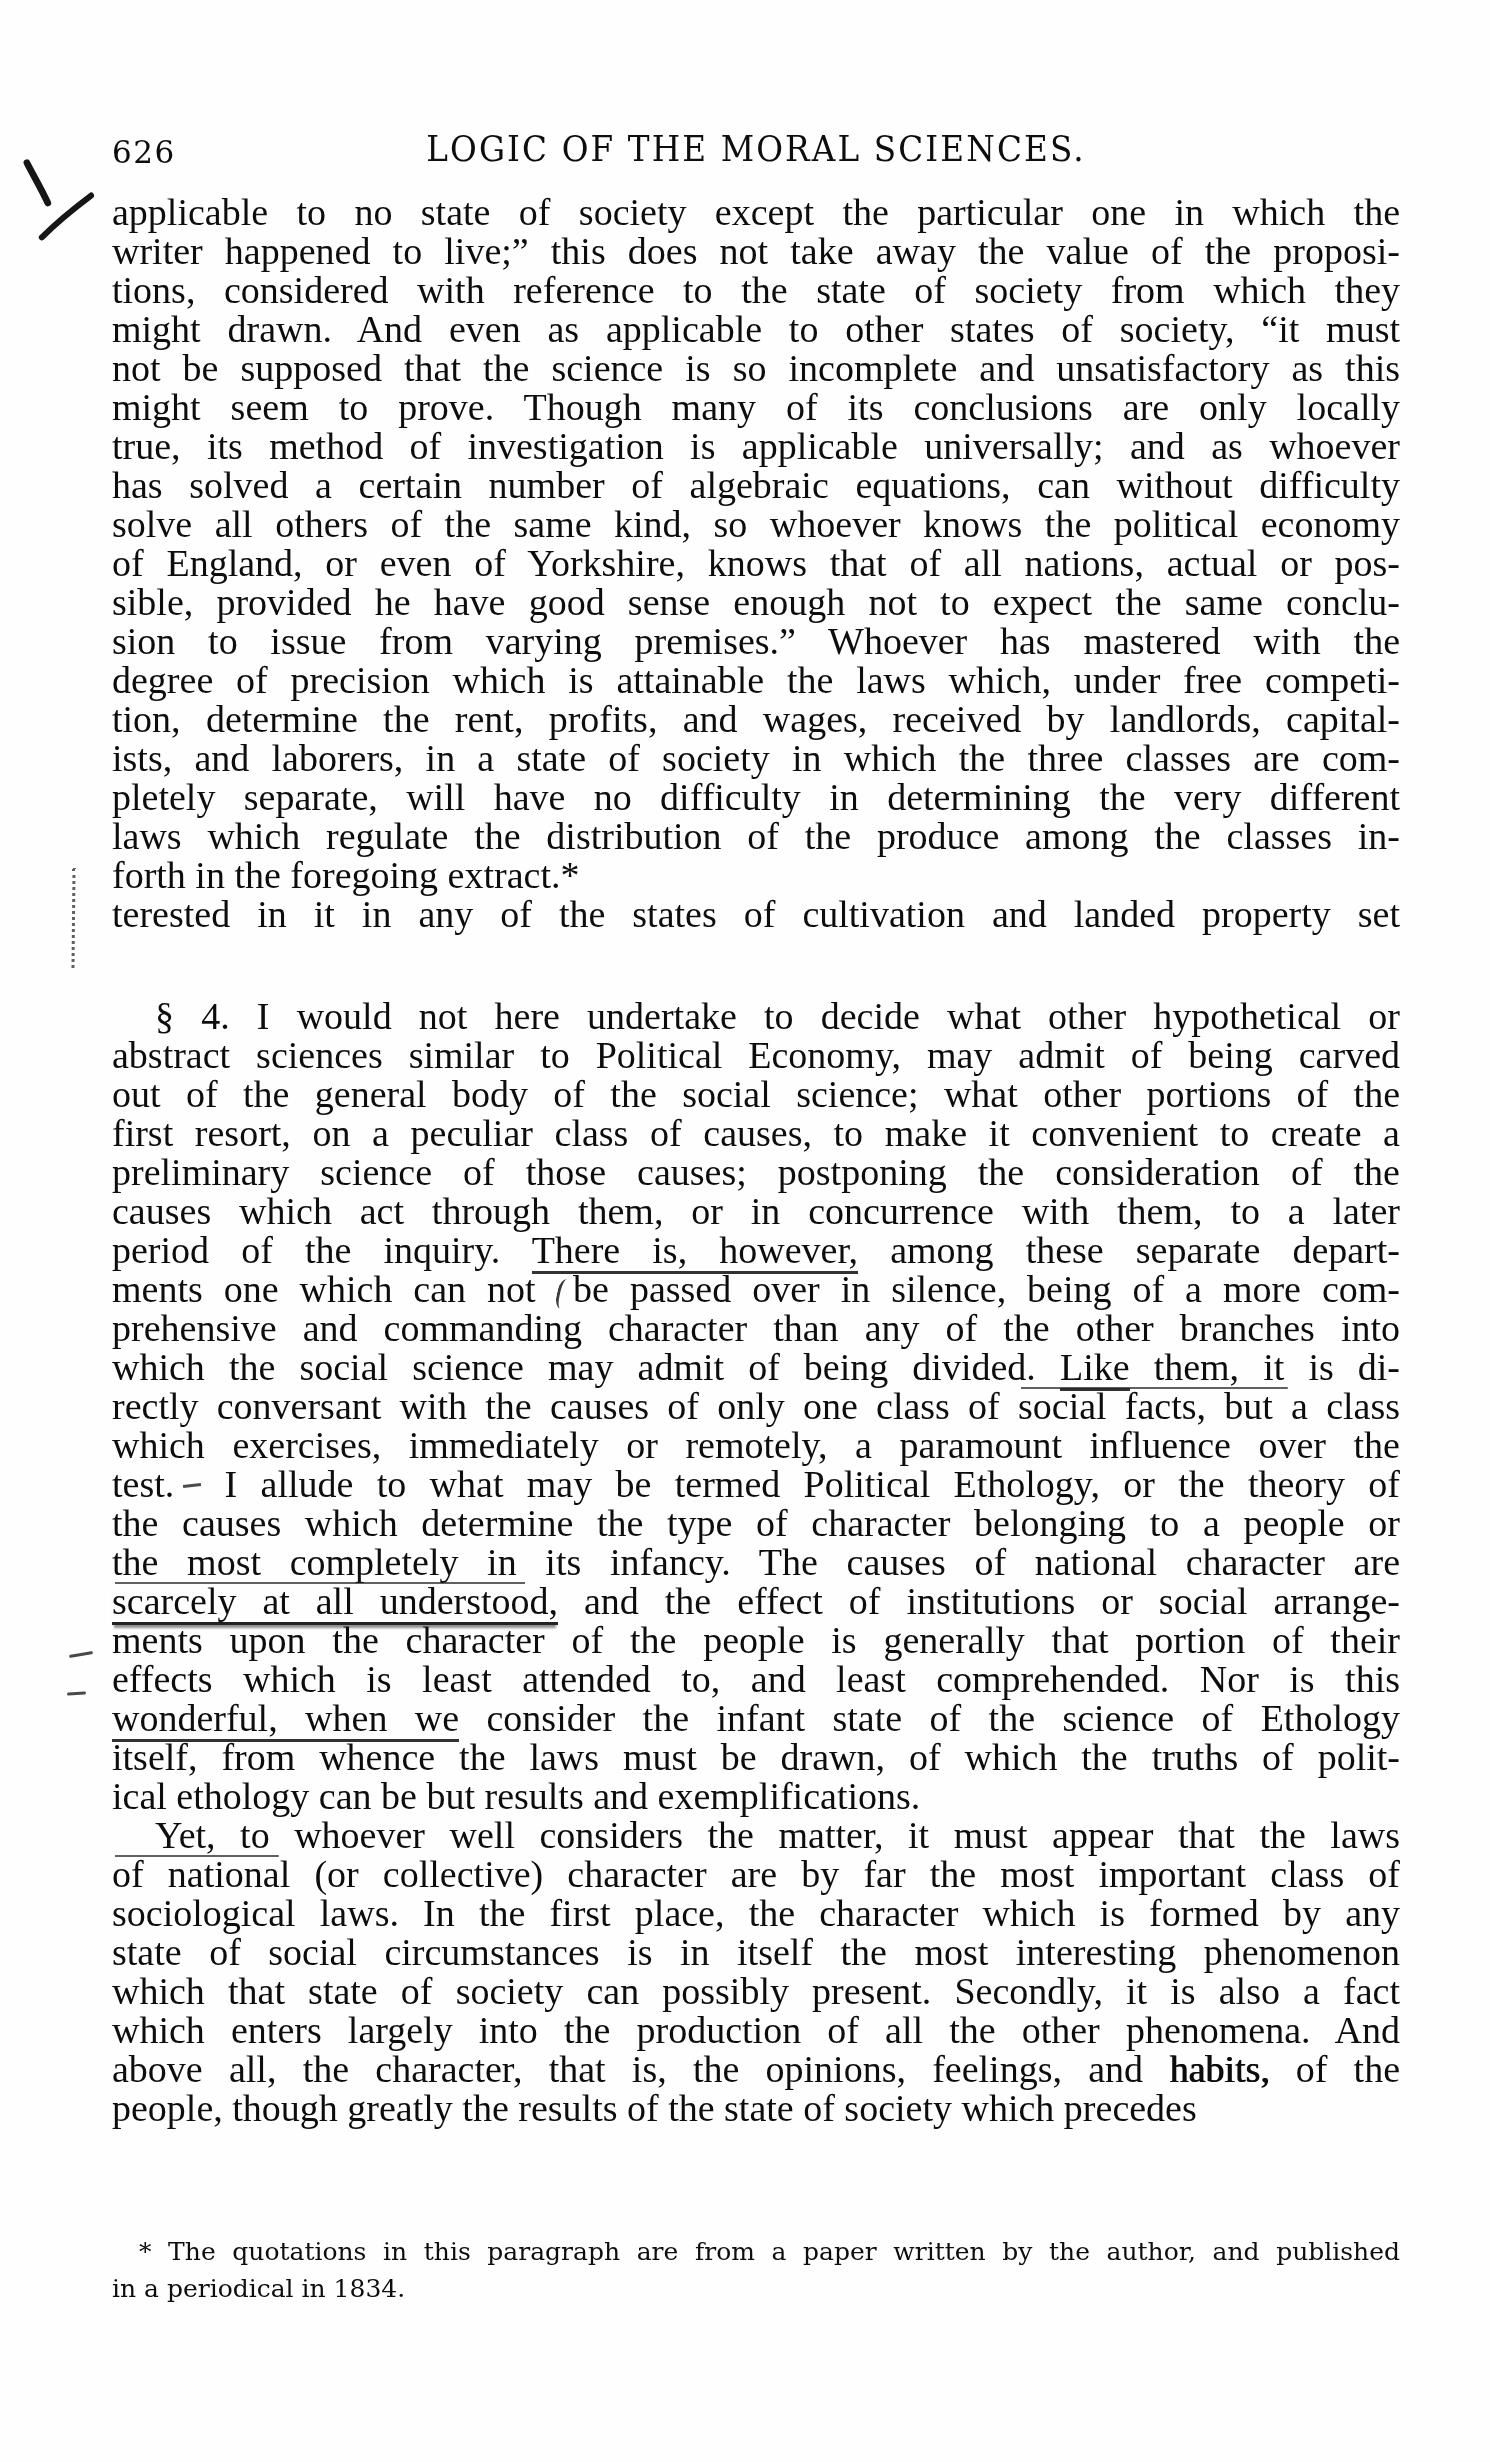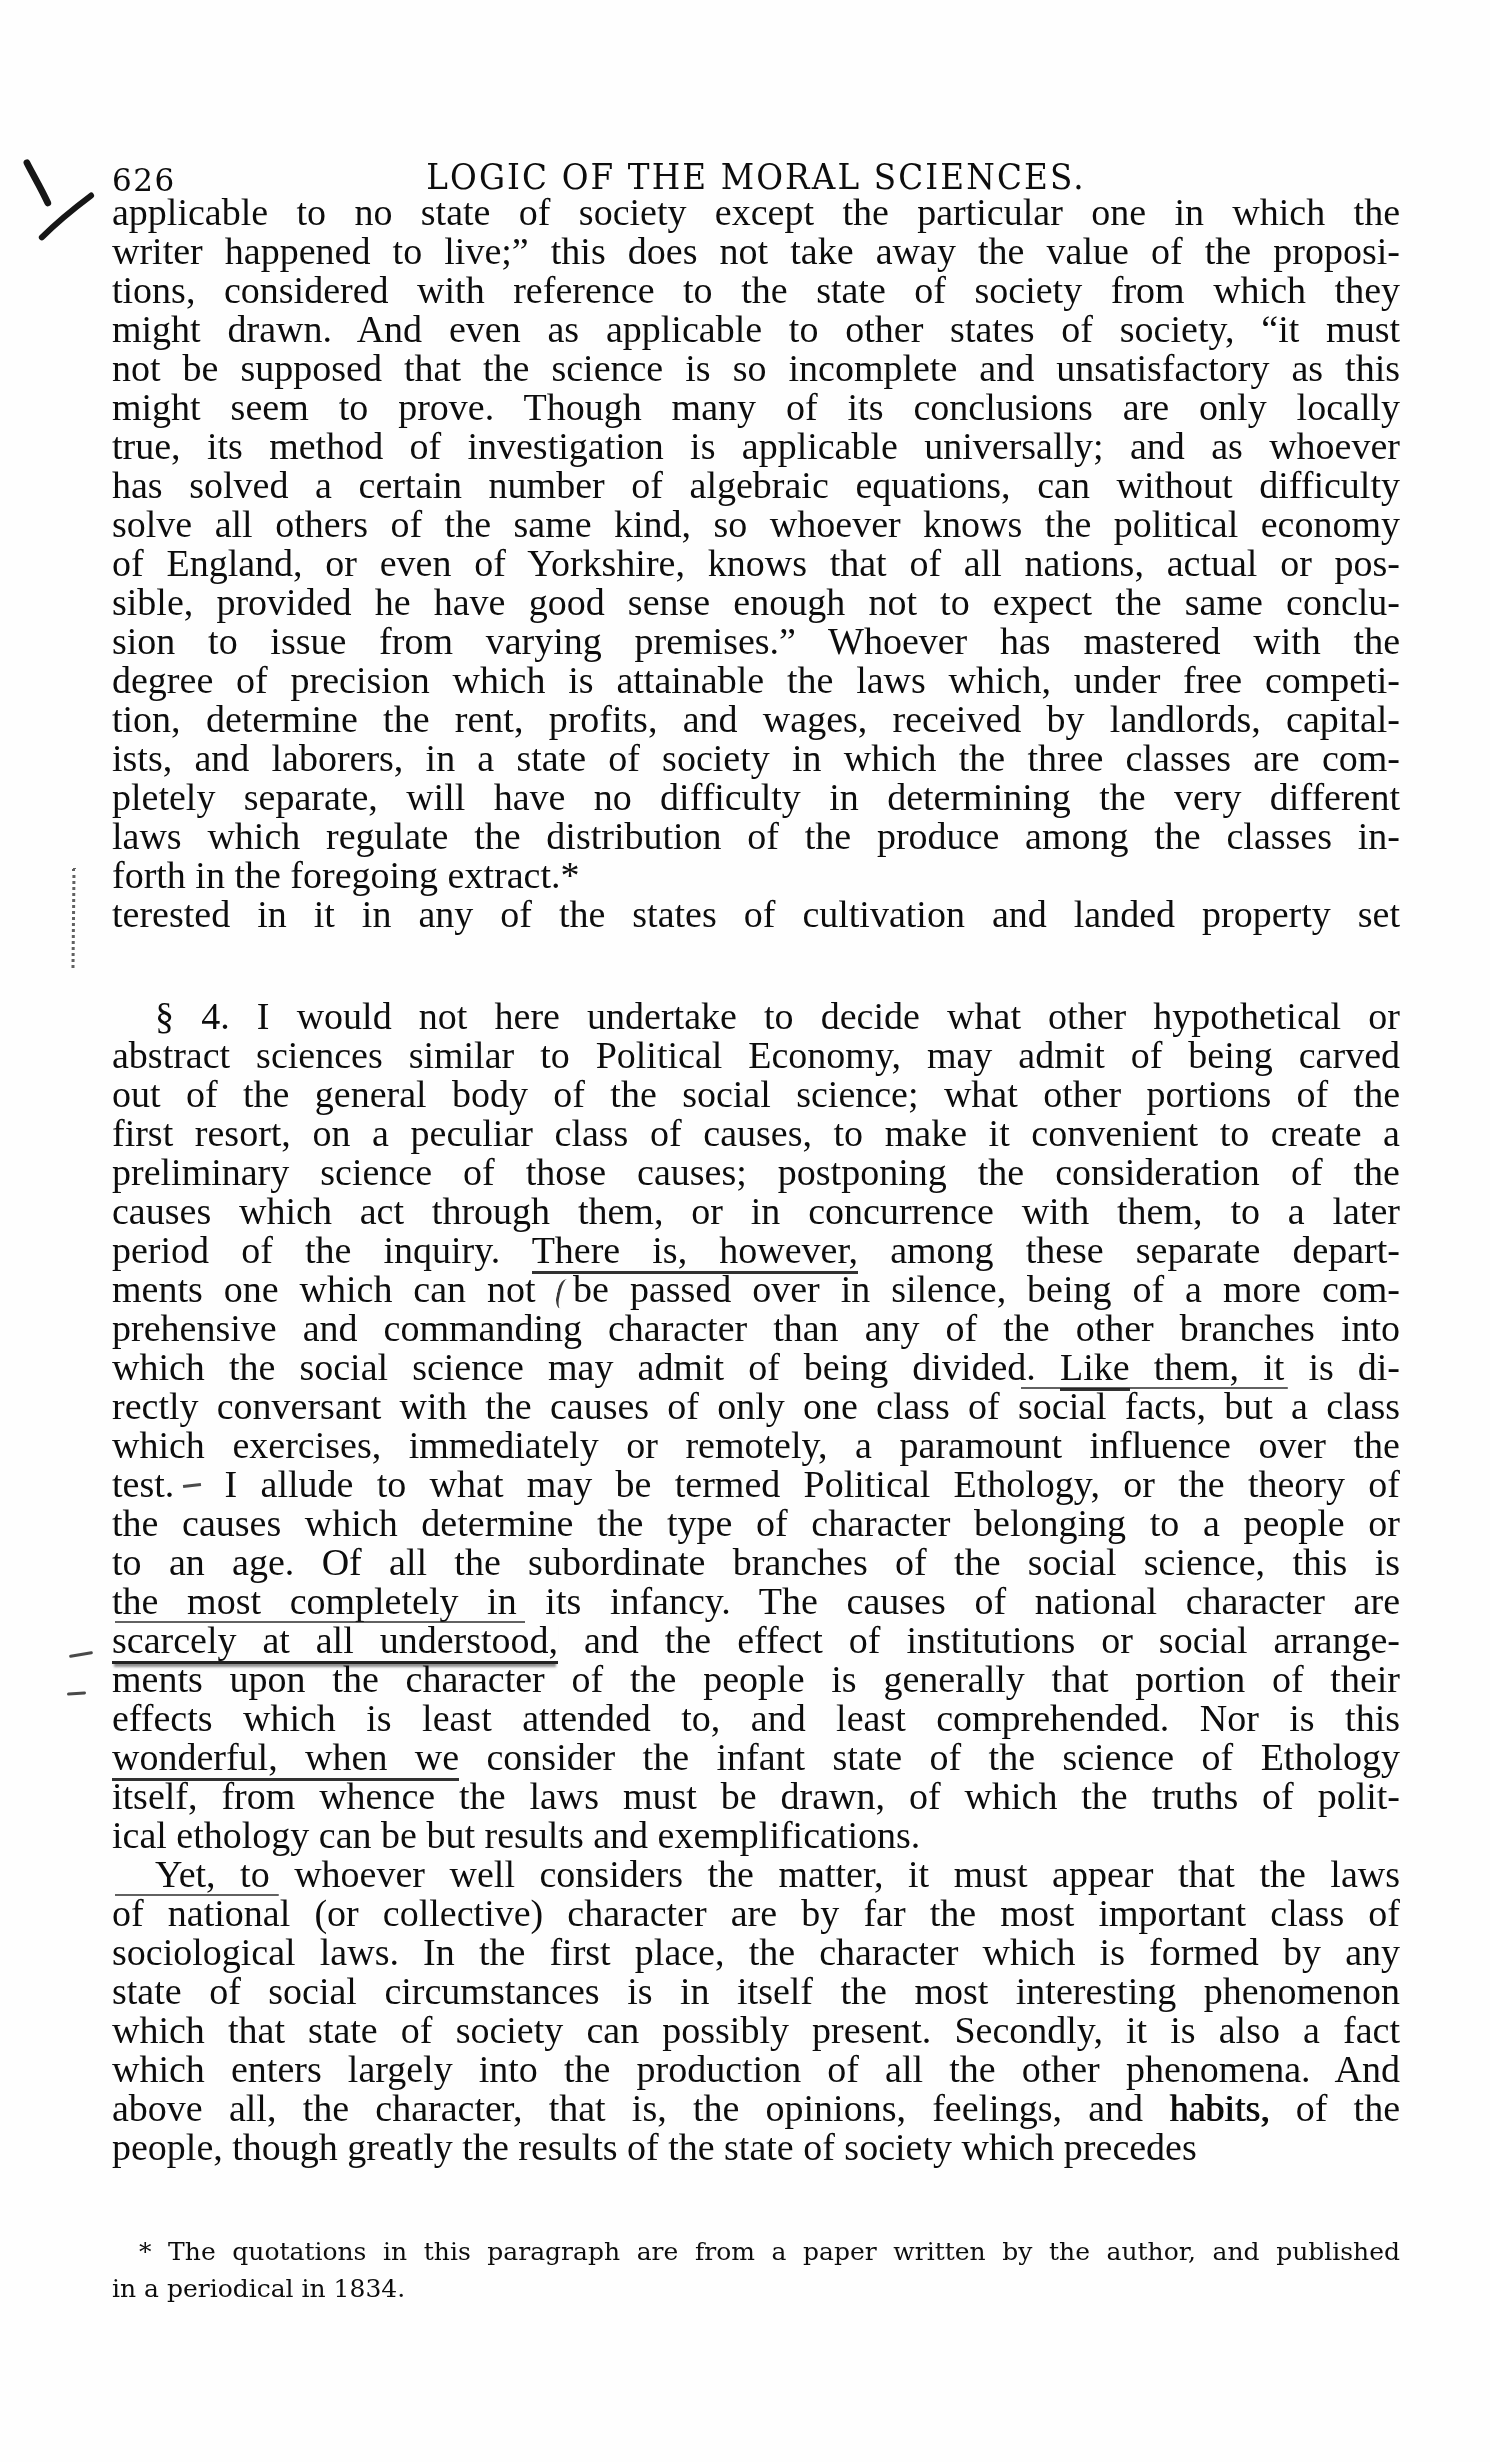--- a/index.html
+++ b/index.html
@@ -2,21 +2,21 @@
 <html style="font-size:12px"><head>
 <meta charset="utf-8">
 <style>
   html,body { margin:0; padding:0; background:#e8e8e4; }
   .page {
     position:relative; width:1490px; height:2462px; margin:0 auto;
     background:#fefefe; overflow:hidden;
     font-family:"DejaVu Serif", serif; color:#0d0d0d;
   }
   
-  .header { position:absolute; left:112px; width:1288px; top:129px; height:45px;margin-top:28px; }
+  .header { position:absolute; left:112px; width:1288px; top:129px; height:45px; }
   .page-num { position:absolute; left:0; top:4.5px; font-size:31px; letter-spacing:1.5px; }
   .running-title { text-align:center; font-size:34px; letter-spacing:2.2px; transform:scale(.96,1.04); }
   
   .body-text { position:absolute; left:112px; width:1288px; top:193px; font-size:38px; line-height:39px;font-family:Liberation Serif, serif; }
   .para { margin:0; }
   .para.indent .line:first-child { text-indent:43px; }
   .para.gap { margin-top:63px; }
   .line { text-align:justify; text-align-last:justify; text-justify:inter-word; height:39px; }
   .line.last { text-align-last:left; }
   
@@ -97,21 +97,20 @@
         <div class="line"><span>preliminary science of those causes; postponing the consideration of the</span></div>
         <div class="line"><span>causes which act through them, or in concurrence with them, to a later</span></div>
         <div class="line"><span>period of the inquiry.  </span><span class="u">There is, however,</span><span> among these separate depart-</span></div>
         <div class="line"><span>ments one which can not </span><span class="paren">be passed</span><span> over in silence, being of a more com-</span></div>
         <div class="line"><span>prehensive and commanding character than any of the other branches into</span></div>
         <div class="line"><span>which the social science may admit of being divided.  </span><span class="u">Like</span><span> them, it is di-</span></div>
         <div class="line"><span>rectly conversant with the causes of only one class of </span><span class="om">social facts, but a</span><span> class</span></div>
         <div class="line"><span>which exercises, immediately or remotely, a paramount influence over the</span></div>
         <div class="line"><span class="tickafter">test.</span><span>  I allude to what may be termed Political Ethology, or the theory of</span></div>
         <div class="line"><span>the causes which determine the type of character belonging to a people or</span></div>
-        <div class="line"><span>to an age.  Of all the subordinate branches of the social science, this is</span></div>
         <div class="line"><span>the most completely in its infancy.  The causes of national character are</span></div>
         <div class="line"><span class="u2 om">scarcely at all understood,</span><span> and the effect of institutions or social arrange-</span></div>
         <div class="line"><span>ments upon the character of the people is generally that portion of their</span></div>
         <div class="line"><span>effects which is least attended to, and least comprehended.  Nor is this</span></div>
         <div class="line"><span class="u">wonderful, when we</span><span> consider the infant state of the science of Ethology</span></div>
         <div class="line"><span>itself, from whence the laws must be drawn, of which the truths of polit-</span></div>
         <div class="line last"><span>ical ethology can be but results and exemplifications.</span></div>
       </div>
       <div class="para indent">
         <div class="line"><span>Yet, to whoever well considers the matter, it must appear that the laws</span></div>

